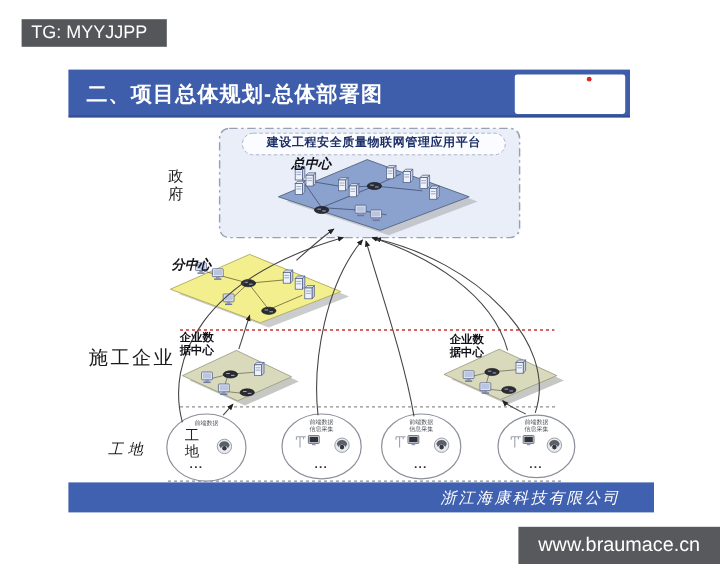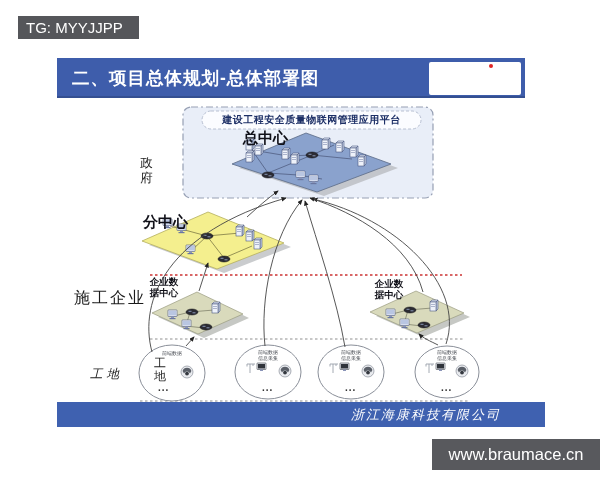--- a/index.html
+++ b/index.html
@@ -19,30 +19,30 @@
   .logo-box{right:4px;top:4px;width:92px;height:33px;background:#fff;border-radius:2px;}
   .logo-brand{color:#2468cc;font-style:italic;font-weight:900;font-size:14px;letter-spacing:1px;
               text-align:center;margin-top:1px;line-height:15px;}
   .logo-dot{position:absolute;width:4px;height:4px;border-radius:50%;background:#e02424;
             right:28px;top:2px;}
   .logo-company{color:#1b3d94;font-weight:bold;font-size:10.5px;letter-spacing:4px;
                 text-align:center;line-height:13px;padding-left:4px;}
   
   .footer-bar{left:57px;top:402px;width:488px;height:25px;background:#3f61b0;}
   .footer-text{color:#fff;font-style:italic;font-family:Liberation Serif, serif;
-               font-size:13px;line-height:25px;text-align:right;padding-right:44px;
+               font-size:13px;line-height:25px;text-align:right;padding-right:28px;
                letter-spacing:2px;}
   
   .lbl{font-family:"Liberation Serif",serif;color:#1a1a1a;}
-  .zone-gov{left:138px;top:156px;width:17px;font-size:12.5px;line-height:15px;text-align:center;font-family:Liberation Serif, serif;}
+  .zone-gov{left:138px;top:140px;width:17px;font-size:12.5px;line-height:15px;text-align:center;font-family:Liberation Serif, serif;}
   .zone-ent{left:74px;top:288px;font-size:16px;letter-spacing:2px;}
   .zone-site{left:90px;top:366px;font-size:12.5px;letter-spacing:4px;font-style:italic;}
   .banner{left:202px;top:111px;width:219px;height:28px;line-height:18px;text-align:center;
           font-weight:bold;font-size:10px;color:#1d2f66;letter-spacing:.5px;white-space:nowrap;}
-  .node-lbl{font-weight:bold;font-size:15px;color:#101018;}
+  .node-lbl{font-weight:bold;font-size:11px;color:#101018;font-style:italic;}
   .dc-lbl{width:44px;text-align:center;font-weight:bold;font-size:9.5px;line-height:11px;color:#101018;}
   .site-tag{font-size:5px;line-height:6px;color:#44484f;text-align:center;transform-origin:top left;}
   .site-big{font-size:12px;line-height:13px;text-align:center;color:#222;}
   .dots{font-size:10px;font-weight:bold;letter-spacing:1px;color:#333;line-height:6px;}
   svg{position:absolute;left:0;top:0;}
 </style>
 </head>
 <body>
 
 <div class="stage">

